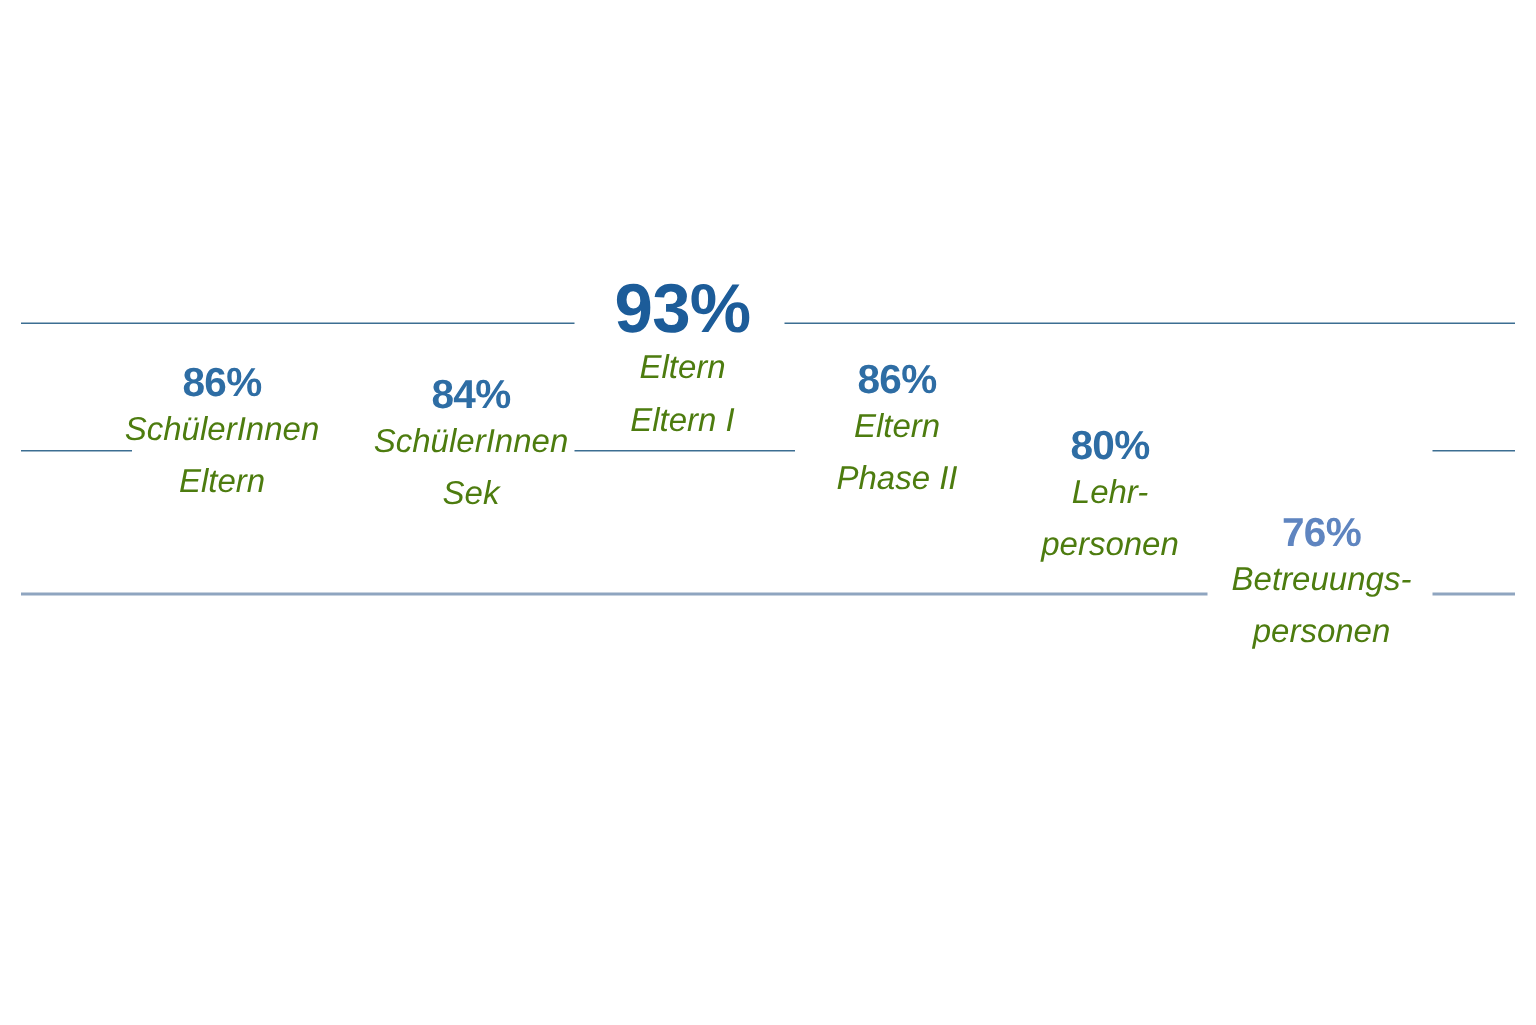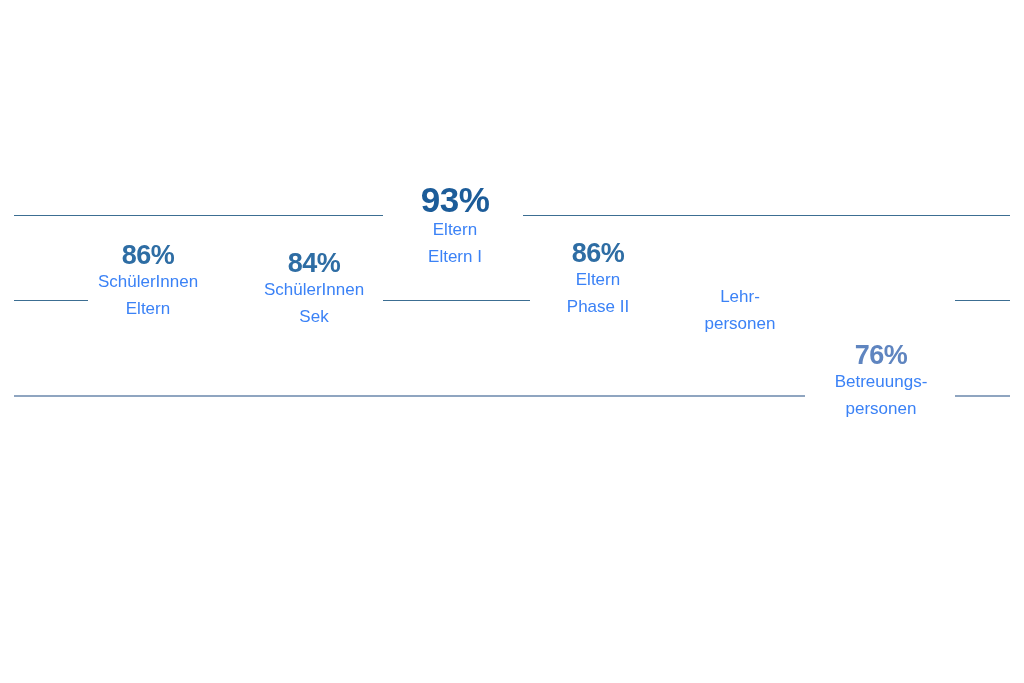--- a/index.html
+++ b/index.html
@@ -32,31 +32,32 @@
     position: absolute;
     text-align: center;
     white-space: nowrap;
   }
   .stat .value {
     font-weight: bold;
     letter-spacing: -0.5px;
     line-height: 1.0;
   }
   .stat .label {
-    color: #3b82f6;
-    font-size: 17px;
+    color: #4d7c0f;
+    font-size: 22px;
     line-height: 1.58;
     font-weight: normal;
+    font-style: italic;
   }
   .stat .label .l2 {
     display: block;
   }
 
   
-  .v-lg { font-size: 35px; }
+  .v-lg { font-size: 46px; }
   .v-md { font-size: 27px; }
 </style>
 </head>
 <body>
 
 <div id="canvas">
 
   <div class="rule" style="left:14px;  top:215px; width:369px; border-top-width:1.6px; border-top-color:#3c6e92;"></div>
 
   <div class="rule" style="left:523px; top:215px; width:487px; border-top-width:1.6px; border-top-color:#3c6e92;"></div>
@@ -97,20 +98,21 @@
 
   <div class="stat" style="left:498px; top:240px; width:200px;">
     <div class="value v-md" style="color:#2e6da4;">86%</div>
     <div class="label">
       <span>Eltern</span>
       <span class="l2">Phase II</span>
     </div>
   </div>
 
   <div class="stat" style="left:640px; top:284px; width:200px;">
+    <div class="value v-md" style="color:#2e6da4;">80%</div>
     <div class="label">
       <span>Lehr-</span>
       <span class="l2">personen</span>
     </div>
   </div>
 
   <div class="stat" style="left:781px; top:322px; width:200px;">
     <div class="value v-md" style="color:#5f85c0;margin-top:20px;">76%</div>
     <div class="label">
       <span>Betreuungs-</span>

